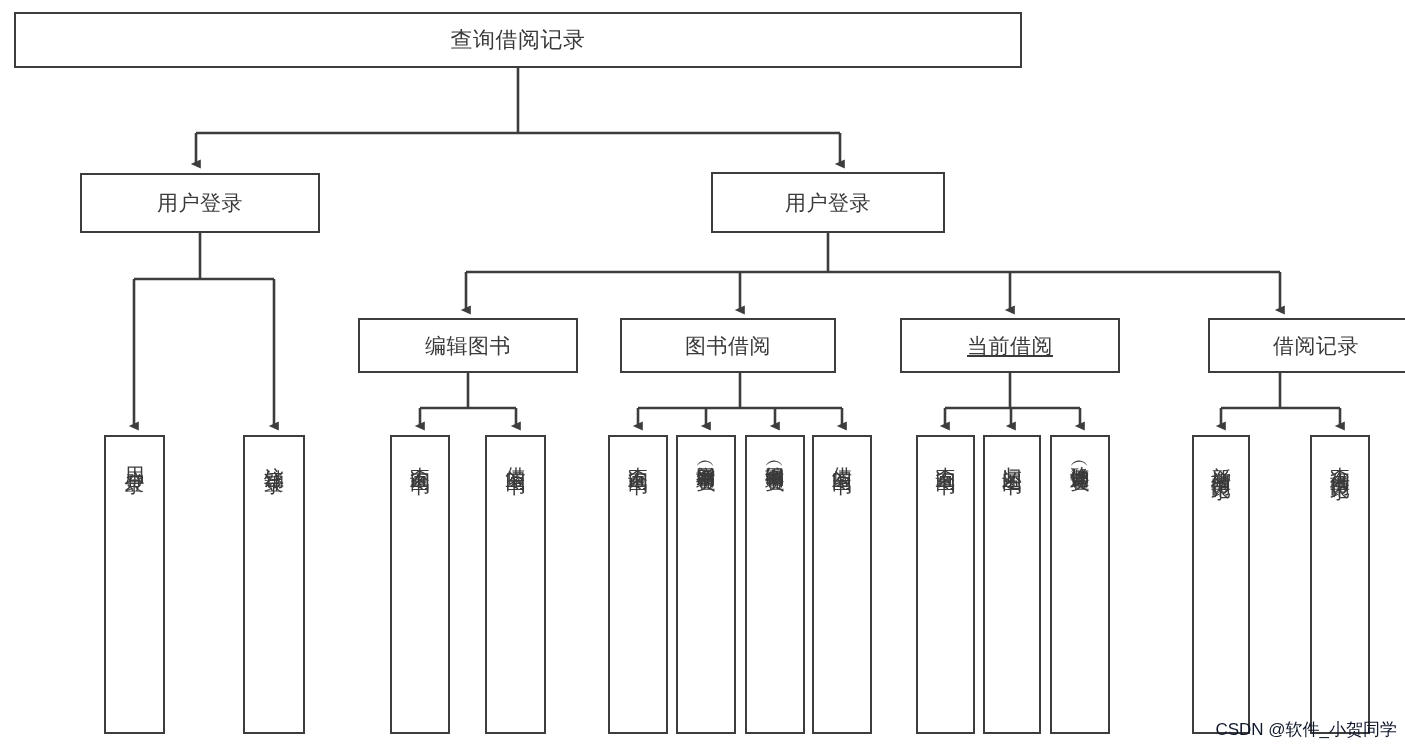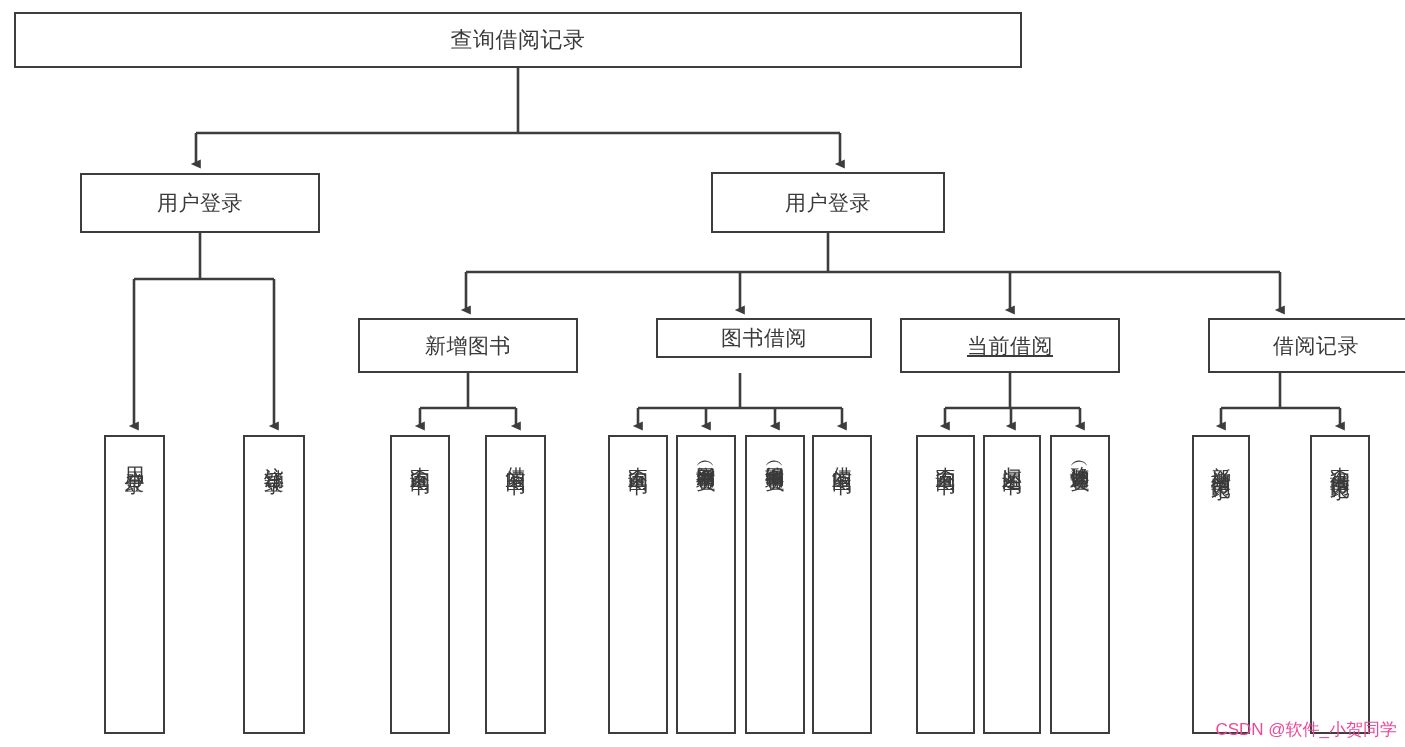--- a/index.html
+++ b/index.html
@@ -64,21 +64,21 @@
   }
   .node.leaf.tall .lbl {
     font-size: 19px;
     letter-spacing: 1px;
   }
   .watermark {
     position: absolute;
     right: 8px;
     bottom: 6px;
     font-size: 17px;
-    color: #ec4899;
+    color: #0f172a;
     z-index: 5;
     white-space: nowrap;
     font-family: "Liberation Sans", "DejaVu Sans", sans-serif;
   }
 </style>
 </head>
 <body>
 
 <div id="canvas">
 
@@ -137,23 +137,23 @@
   </div>
 
   <div class="node horiz" style="left:80px; top:173px; width:240px; height:60px;">
     <span class="lbl">用户登录</span>
   </div>
   <div class="node horiz" style="left:711px; top:172px; width:234px; height:61px;">
     <span class="lbl">用户登录</span>
   </div>
 
   <div class="node horiz" style="left:358px; top:318px; width:220px; height:55px;">
-    <span class="lbl">新增图书</span>
-  </div>
-  <div class="node horiz" style="left:656px; top:318px; width:216px; height:40px;">
+    <span class="lbl">编辑图书</span>
+  </div>
+  <div class="node horiz" style="left:620px; top:318px; width:216px; height:55px;">
     <span class="lbl">图书借阅</span>
   </div>
   <div class="node horiz" style="left:900px; top:318px; width:220px; height:55px;text-decoration:underline;">
     <span class="lbl">当前借阅</span>
   </div>
   <div class="node horiz" style="left:1208px; top:318px; width:216px; height:55px;">
     <span class="lbl">借阅记录</span>
   </div>
 
   <div class="node leaf" style="left:104px; top:435px; width:61px; height:299px;">

